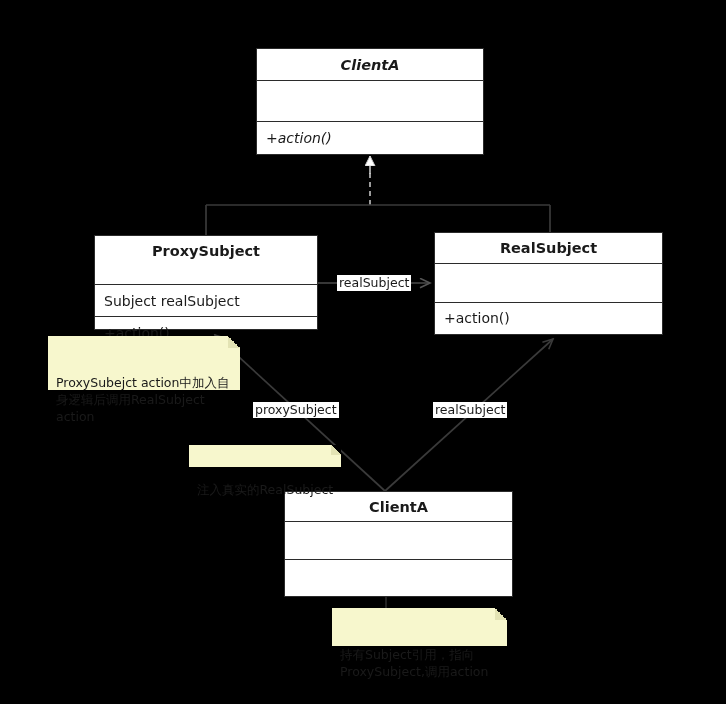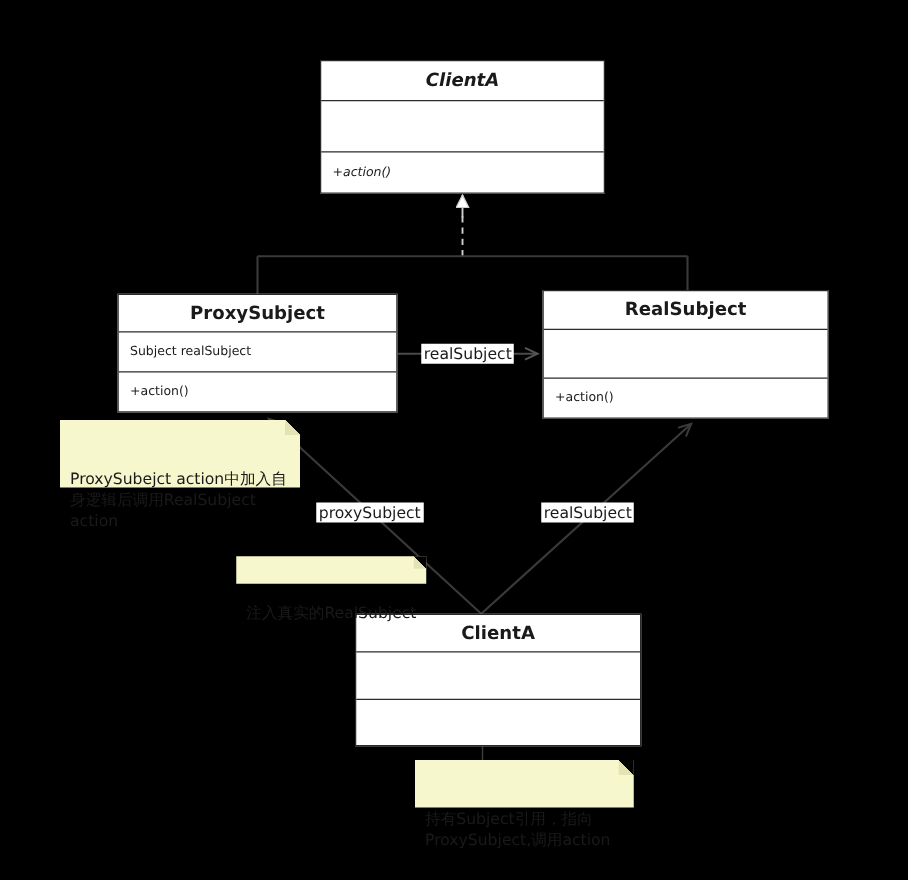--- a/index.html
+++ b/index.html
@@ -39,21 +39,21 @@
     justify-content: center;
     font-weight: bold;
     font-size: 14.5px;
   }
   .uml-row.title.abstract {
     font-style: italic;
   }
   .uml-row.member {
     justify-content: flex-start;
     padding-left: 9px;
-    font-size: 10px;
+    font-size: 14px;
     border-top: 1.6px solid #2b2b2b;
   }
   .uml-row.member.italic {
     font-style: italic;
   }
   .uml-row.empty {
     border-top: 1.6px solid #2b2b2b;
   }
   .note {
     position: absolute;
@@ -132,21 +132,21 @@
   </svg>
 
   <div class="uml-class" style="left:256px; top:48px; width:228px; height:107px;">
     <div class="uml-row title abstract" style="height:31px;">ClientA</div>
     <div class="uml-row empty" style="height:41px;"></div>
     <div class="uml-row member italic" style="height:33px;">+action()</div>
   </div>
 
   <div class="uml-class" style="left:94px; top:235px; width:224px; height:95px;">
     <div class="uml-row title" style="height:29px;">ProxySubject</div>
-    <div class="uml-row member" style="height:32px;">Subject realSubject</div>
+    <div class="uml-row member" style="height:32px;margin-top:19px;">Subject realSubject</div>
     <div class="uml-row member" style="height:32px;">+action()</div>
   </div>
 
   <div class="uml-class" style="left:434px; top:232px; width:229px; height:103px;">
     <div class="uml-row title" style="height:30px;">RealSubject</div>
     <div class="uml-row empty" style="height:39px;"></div>
     <div class="uml-row member" style="height:31px;">+action()</div>
   </div>
 
   <div class="uml-class" style="left:284px; top:491px; width:229px; height:106px;">

